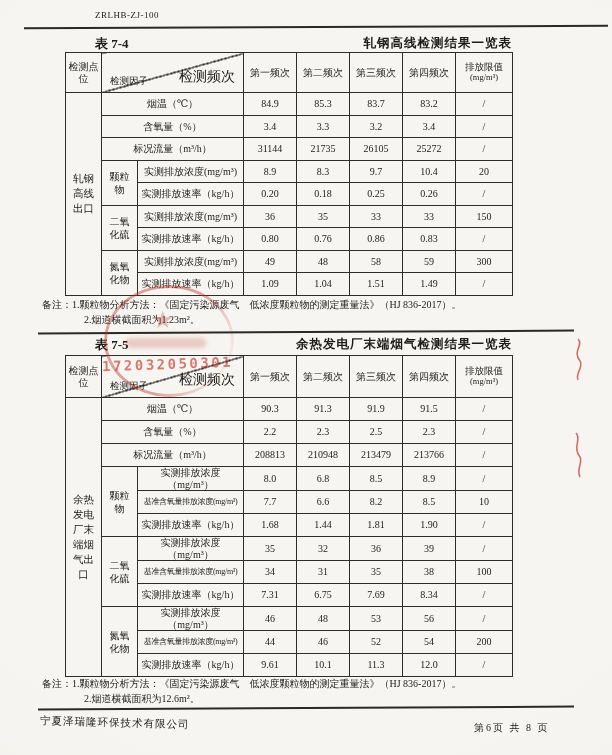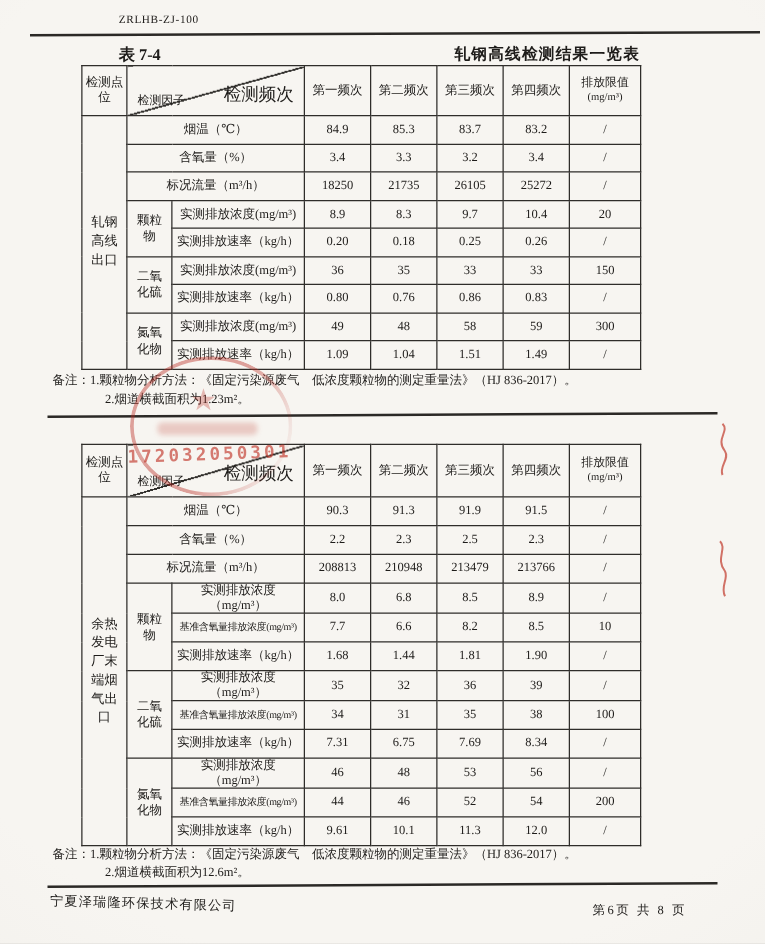--- a/index.html
+++ b/index.html
@@ -105,21 +105,21 @@
     <tr>
       <td class="factor" colspan="2">含氧量（%）</td>
       <td>3.4</td>
       <td>3.3</td>
       <td>3.2</td>
       <td>3.4</td>
       <td>/</td>
     </tr>
     <tr>
       <td class="factor" colspan="2">标况流量（m³/h）</td>
-      <td>18250</td>
+      <td>31144</td>
       <td>21735</td>
       <td>26105</td>
       <td>25272</td>
       <td>/</td>
     </tr>
     <tr>
       <td class="pol" rowspan="2"><span>颗粒物</span></td>
       <td class="factor">实测排放浓度(mg/m³)</td>
       <td>8.9</td>
       <td>8.3</td>
@@ -171,20 +171,24 @@
     </tr>
     </tbody>
   </table>
 
   <div class="notes notes1">
     <span>备注：</span><span>1.颗粒物分析方法：《固定污染源废气　低浓度颗粒物的测定重量法》（HJ 836-2017）。</span><br>
     <span class="nline2">2.烟道横截面积为1.23m²。</span>
   </div>
   <div class="sep sep1"></div>
 
+  <div class="table-caption cap2">
+    <span class="tlabel">表 7-5</span>
+    <span class="ttitle">余热发电厂末端烟气检测结果一览表</span>
+  </div>
 
   <table class="report-table t2">
     <colgroup>
         <col style="width:36px">
         <col style="width:36px">
         <col style="width:106px">
         <col style="width:53px">
         <col style="width:53px">
         <col style="width:53px">
         <col style="width:53px">

